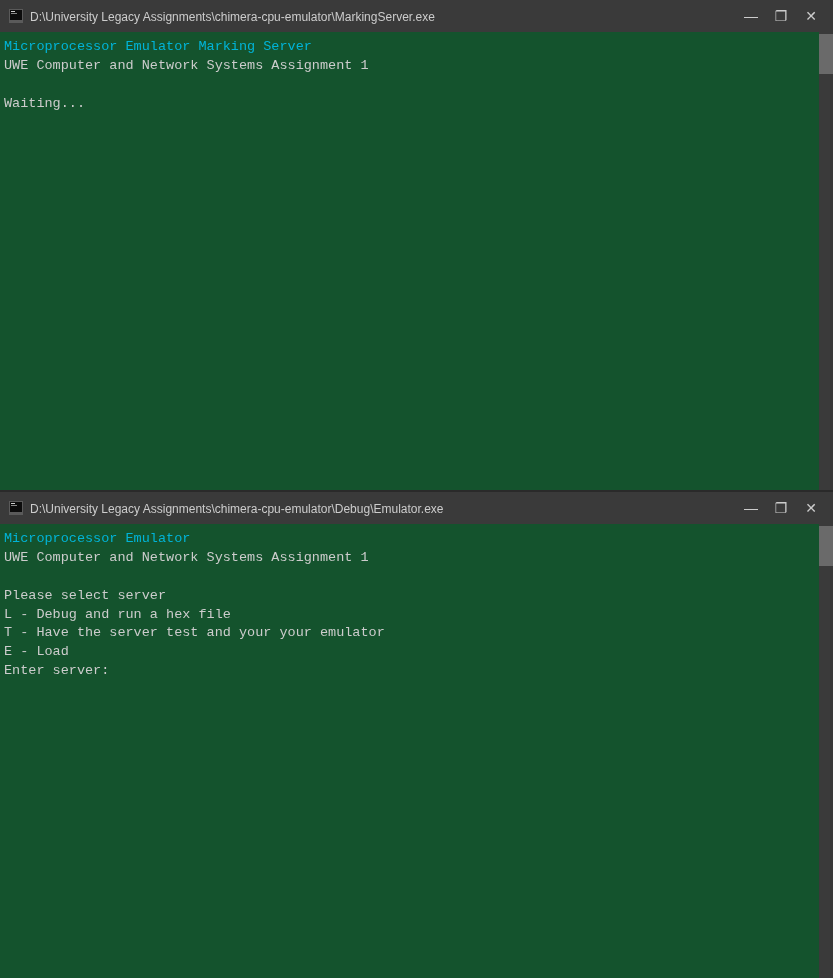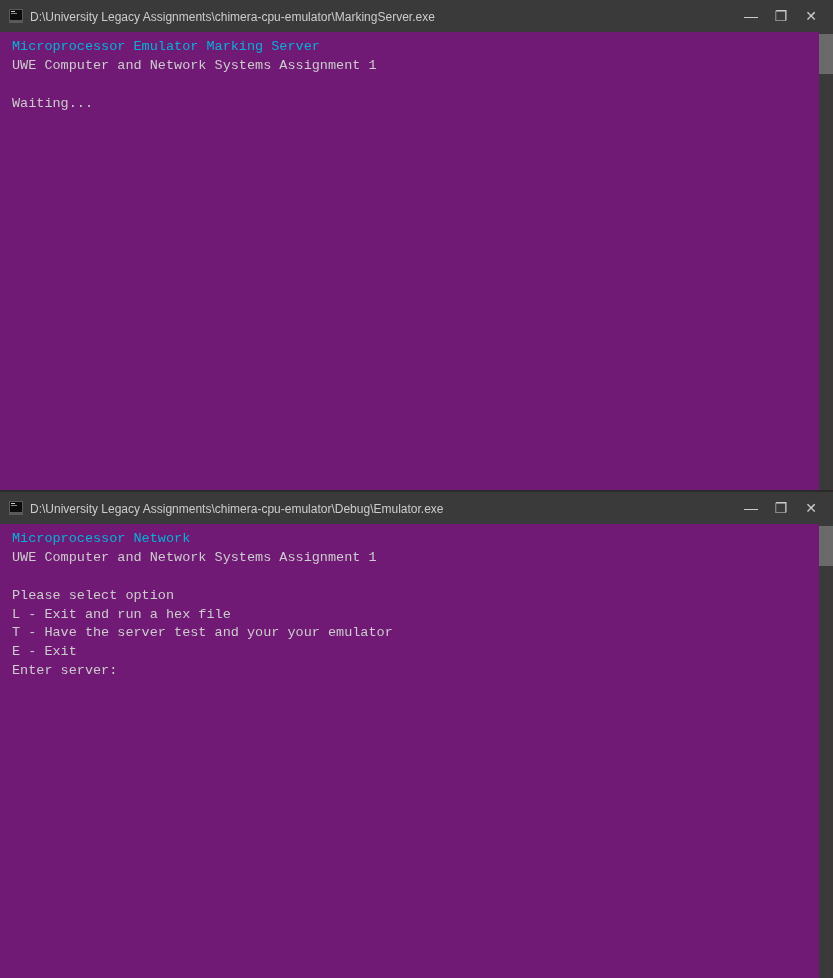--- a/index.html
+++ b/index.html
@@ -81,22 +81,22 @@
       background: transparent;
       border: none;
       cursor: pointer;
       color: #cccccc;
       font-size: 14px;
       font-family: 'Segoe UI', Arial, sans-serif;
     }
 
     .console-body {
       flex: 1;
-      background: #701a75;
-      padding: 6px 12px;
+      background: #14532d;
+      padding: 6px 4px;
       position: relative;
       overflow: hidden;
     }
 
     .console-text {
       color: #cccccc;
       font-family: 'Courier New', Courier, monospace;
       font-size: 13.5px;
       line-height: 1.4;
       white-space: pre;
@@ -184,25 +184,25 @@
       </div>
       <span class="title-bar-text">D:\University Legacy Assignments\chimera-cpu-emulator\Debug\Emulator.exe</span>
     </div>
     <div class="title-bar-controls">
       <button class="title-btn">—</button>
       <button class="title-btn">❐</button>
       <button class="title-btn close-btn">✕</button>
     </div>
   </div>
   <div class="console-body bottom-console-body">
-    <div class="console-text"><span class="cyan">Microprocessor Network</span>
+    <div class="console-text"><span class="cyan">Microprocessor Emulator</span>
 <span>UWE Computer and Network Systems Assignment 1</span>
 
-<span>Please select option</span>
-<span>L - Exit and run a hex file</span>
+<span>Please select server</span>
+<span>L - Debug and run a hex file</span>
 <span>T - Have the server test and your your emulator</span>
-<span>E - Exit</span>
+<span>E - Load</span>
 <span>Enter server:</span></div>
     <div class="scrollbar-track">
       <div class="scrollbar-thumb"></div>
     </div>
   </div>
 </div>
 
 </body></html>

